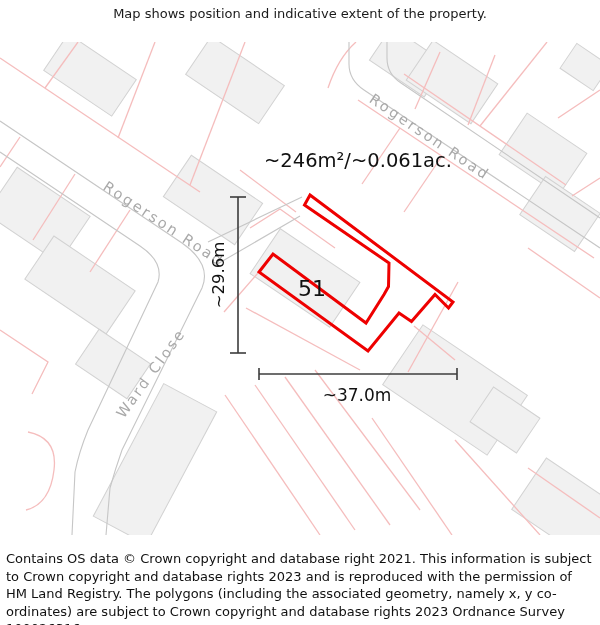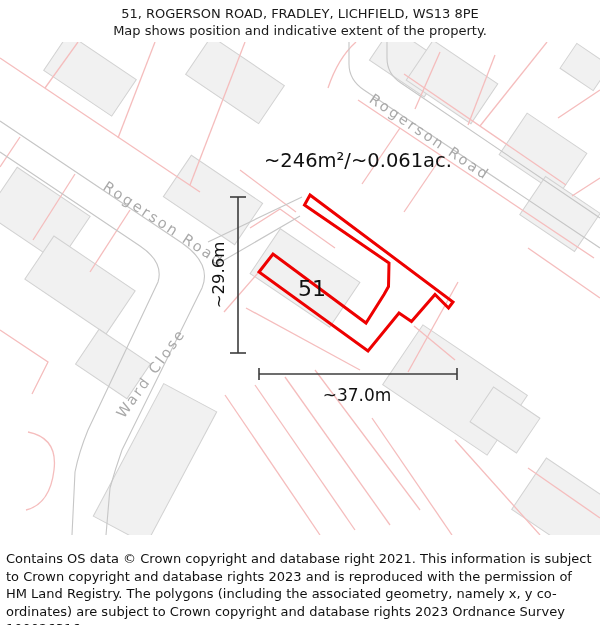--- a/index.html
+++ b/index.html
@@ -24,21 +24,20 @@
   .footer-block{
     position:absolute;top:550px;left:6px;width:588px;
     font-size:13px;line-height:17.6px;color:#111;
     text-align:left;
   }
 </style>
 </head>
 <body>
 
 <div class="title-block">
-  <div class="title-line1">51, ROGERSON ROAD, FRADLEY, LICHFIELD, WS13 8PE</div>
   <div class="title-line2">Map shows position and indicative extent of the property.</div>
 </div>
 
 <div class="map-wrap">
 <svg width="600" height="493" viewBox="0 0 600 493">
 
   <g fill="#f1f1f1" stroke="#d2d2d2" stroke-width="1">
     <rect x="-41" y="-22" width="82" height="44" transform="translate(90,33) rotate(34)"></rect>
     <rect x="-44" y="-23" width="88" height="46" transform="translate(235,38) rotate(34)"></rect>
     <rect x="-33" y="-20" width="66" height="40" transform="translate(408,20) rotate(34)"></rect>

